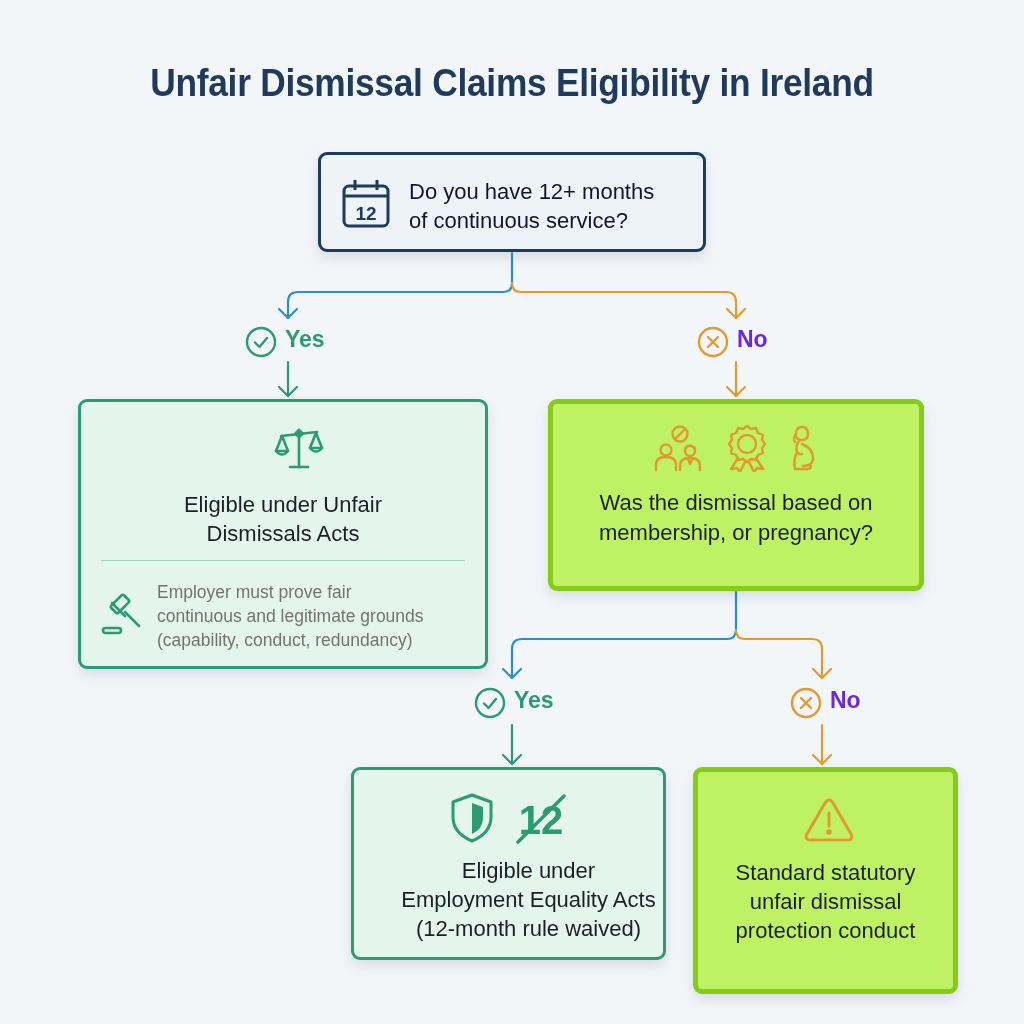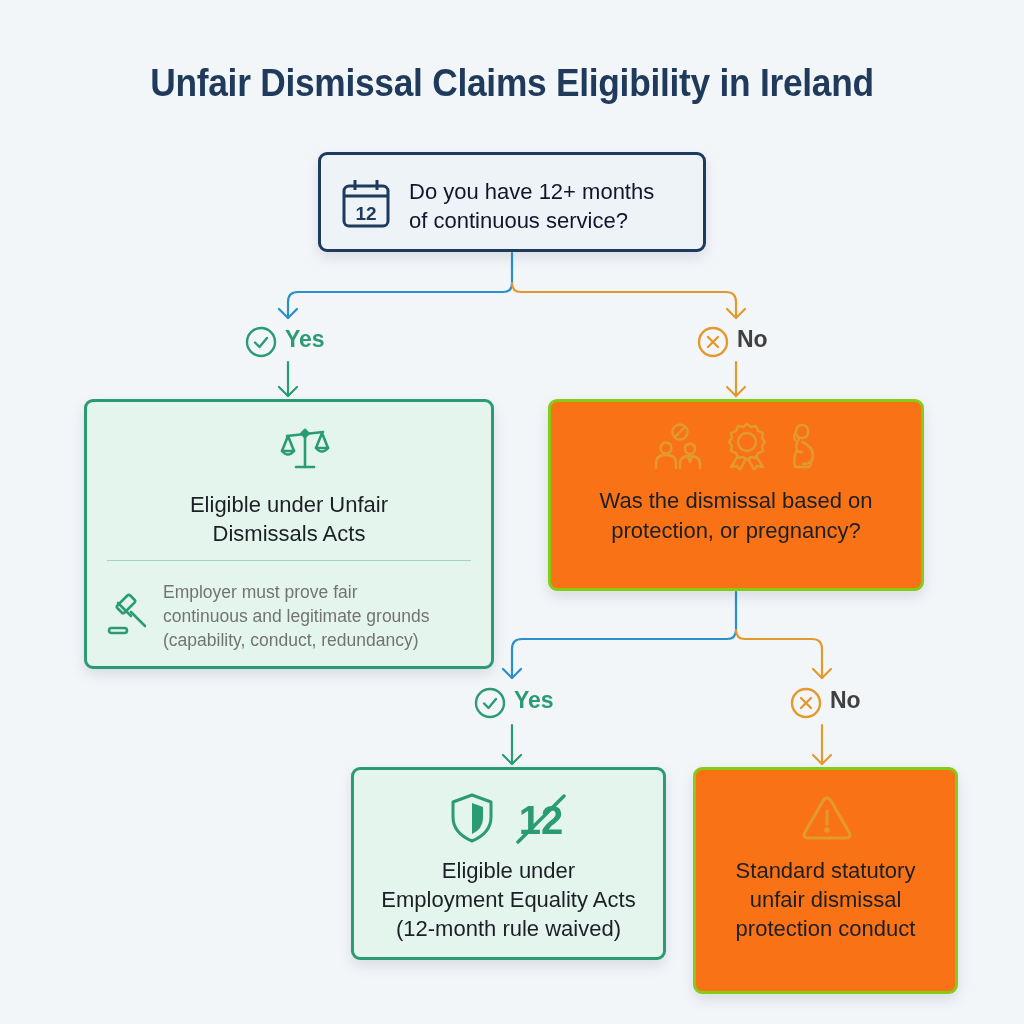--- a/index.html
+++ b/index.html
@@ -13,49 +13,49 @@
     position: absolute; left: 0; top: 62px; width: 1024px; text-align: center;
     font-size: 38px; font-weight: bold; color: #1f3a5a; letter-spacing: -0.3px;
     transform: scaleX(0.93);
   }
   .box {
     position: absolute; box-sizing: border-box; border-radius: 9px;
     box-shadow: 0 6px 14px rgba(30,50,80,0.12);
   }
   .box-navy { border: 3px solid #1e3a5c; background: #eef3f8; }
   .box-green { border: 3px solid #2a9b72; background: #e4f5ee; }
-  .box-orange { border: 3px solid #84cc16; background: #f97316; }
+  .box-orange { border: 5px solid #84cc16; background: #bef264; }
 
   .q1 { left: 318px; top: 152px; width: 388px; height: 100px; }
   .q1 .cal { position: absolute; left: 20px; top: 22px; }
   .q1 .txt { position: absolute; left: 88px; top: 22px; font-size: 22px; line-height: 29px; color: #0f172a; }
 
-  .g1 { left: 84px; top: 399px; width: 410px; height: 270px; }
+  .g1 { left: 78px; top: 399px; width: 410px; height: 270px; }
   .g1 .scale-ic { position: absolute; left: 192px; top: 22px; }
   .g1 .main { position: absolute; left: 0; width: 100%; top: 88px; text-align: center; font-size: 22px; line-height: 29px; }
   .g1 .divider { position: absolute; left: 20px; right: 20px; top: 158px; height: 1px; background: #9fd6c1; }
   .g1 .gavel-ic { position: absolute; left: 20px; top: 190px; }
   .g1 .sub { position: absolute; left: 76px; top: 178px; font-size: 17.5px; line-height: 24px; color: #737373; }
 
   .q2 { left: 548px; top: 399px; width: 376px; height: 192px; }
   .q2 .icons { position: absolute; left: 0; width: 100%; top: 20px; text-align: center; }
   .q2 .icons svg { display: inline-block; margin: 0 7px; vertical-align: bottom; }
   .q2 .txt { position: absolute; left: 0; width: 100%; top: 84px; text-align: center; font-size: 22px; line-height: 29.5px; }
 
   .g2 { left: 351px; top: 767px; width: 315px; height: 193px; }
   .g2 .icons { position: absolute; left: 0; width: 100%; top: 22px; text-align: center; }
-  .g2 .txt { position: absolute; left: 0; width: 100%; top: 86px; text-align: center; font-size: 22px; line-height: 29px; }
+  .g2 .txt { position: absolute; left: 0; width: 100%; top: 86px; text-align: center; font-size: 22px; line-height: 29px; padding-left: 20px; }
 
   .o2 { left: 693px; top: 767px; width: 265px; height: 227px; }
   .o2 .warn-ic { position: absolute; left: 105px; top: 26px; }
   .o2 .txt { position: absolute; left: 0; width: 100%; top: 86px; text-align: center; font-size: 22px; line-height: 29px; }
 
   .lbl { position: absolute; font-size: 23px; font-weight: bold; display: flex; align-items: flex-start; gap: 8px; }
   .lbl.green { color: #2a9b72; }
-  .lbl.orange { color: #404040; }
+  .lbl.orange { color: #6d28d9; }
   .connectors { position: absolute; left: 0; top: 0; }
 </style>
 </head>
 <body>
 
 <div class="title">Unfair Dismissal Claims Eligibility in Ireland</div>
 
 <svg class="connectors" width="1024" height="1024" viewBox="0 0 1024 1024" fill="none" stroke-width="2.2" stroke-linecap="round" stroke-linejoin="round">
 
   <path d="M512 253 V283 Q512 292 503 292 H298 Q288 292 288 302 V318" stroke="#2b8fcb"></path>
@@ -157,21 +157,21 @@
     <svg width="32" height="48" viewBox="0 0 32 48" fill="none" stroke="#e29a2f" stroke-width="2.4" stroke-linecap="round" stroke-linejoin="round">
       <path d="M9 10 Q9 3 15 3 Q21 3 21 10 Q21 16 15 16 Q10 16 9 12"></path>
       <path d="M9 10 Q6 14 8 18"></path>
       <path d="M12 17 Q8 22 10 28 Q12 31 15 30"></path>
       <path d="M15 20 Q26 24 26 34 Q26 42 16 42"></path>
       <path d="M10 28 Q6 36 8 45 H20 Q24 45 24 42"></path>
     </svg>
   </div>
   <div class="txt">
     <div>Was the dismissal based on</div>
-    <div>protection, or pregnancy?</div>
+    <div>membership, or pregnancy?</div>
   </div>
 </div>
 
 <div class="lbl green" style="left:474px; top:687px;">
   <svg width="32" height="32" viewBox="0 0 32 32">
       <circle cx="16" cy="16" r="14" fill="none" stroke="#2a9b72" stroke-width="2.4"></circle>
       <path d="M10 16.5 L14.5 21 L22 12" fill="none" stroke="#2a9b72" stroke-width="2.4" stroke-linecap="round" stroke-linejoin="round"></path>
     </svg>
   <span>Yes</span>
 </div>

